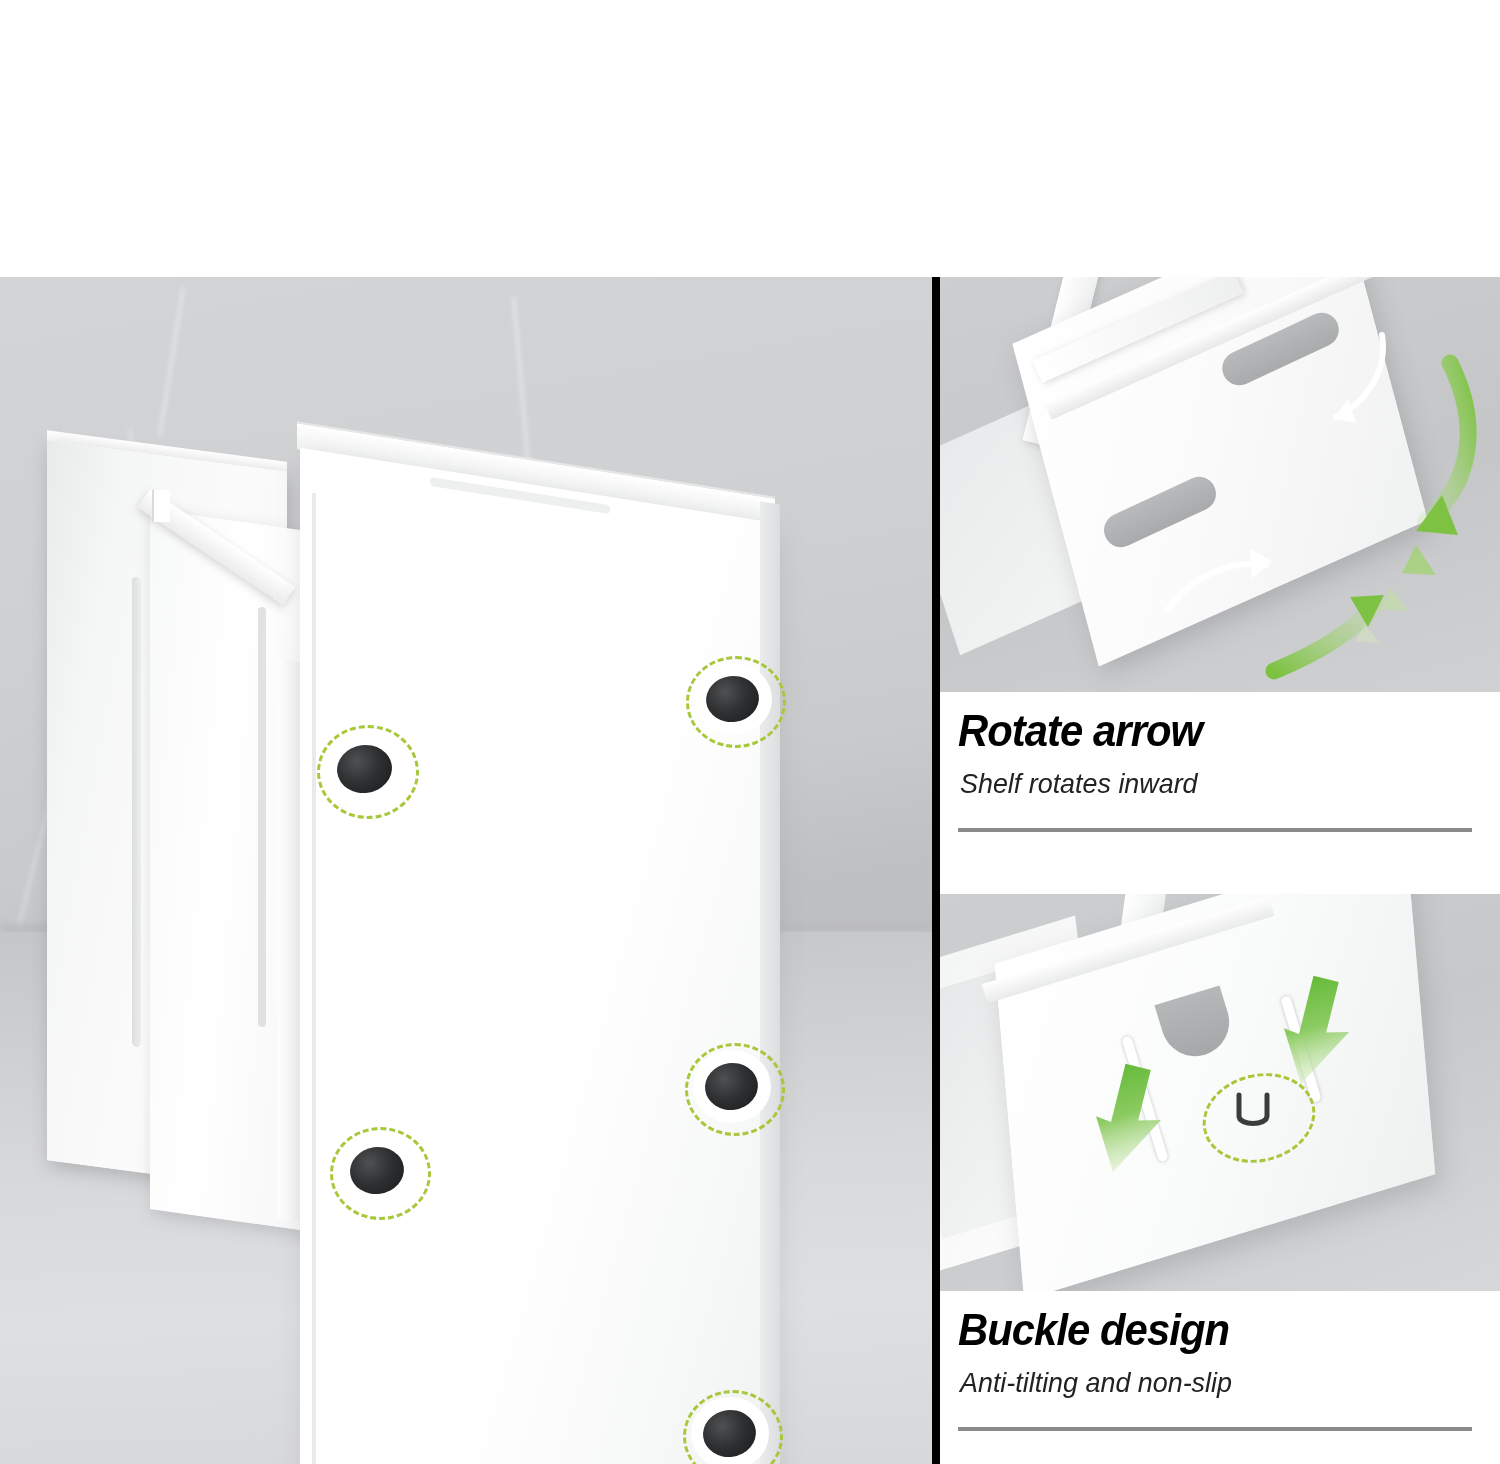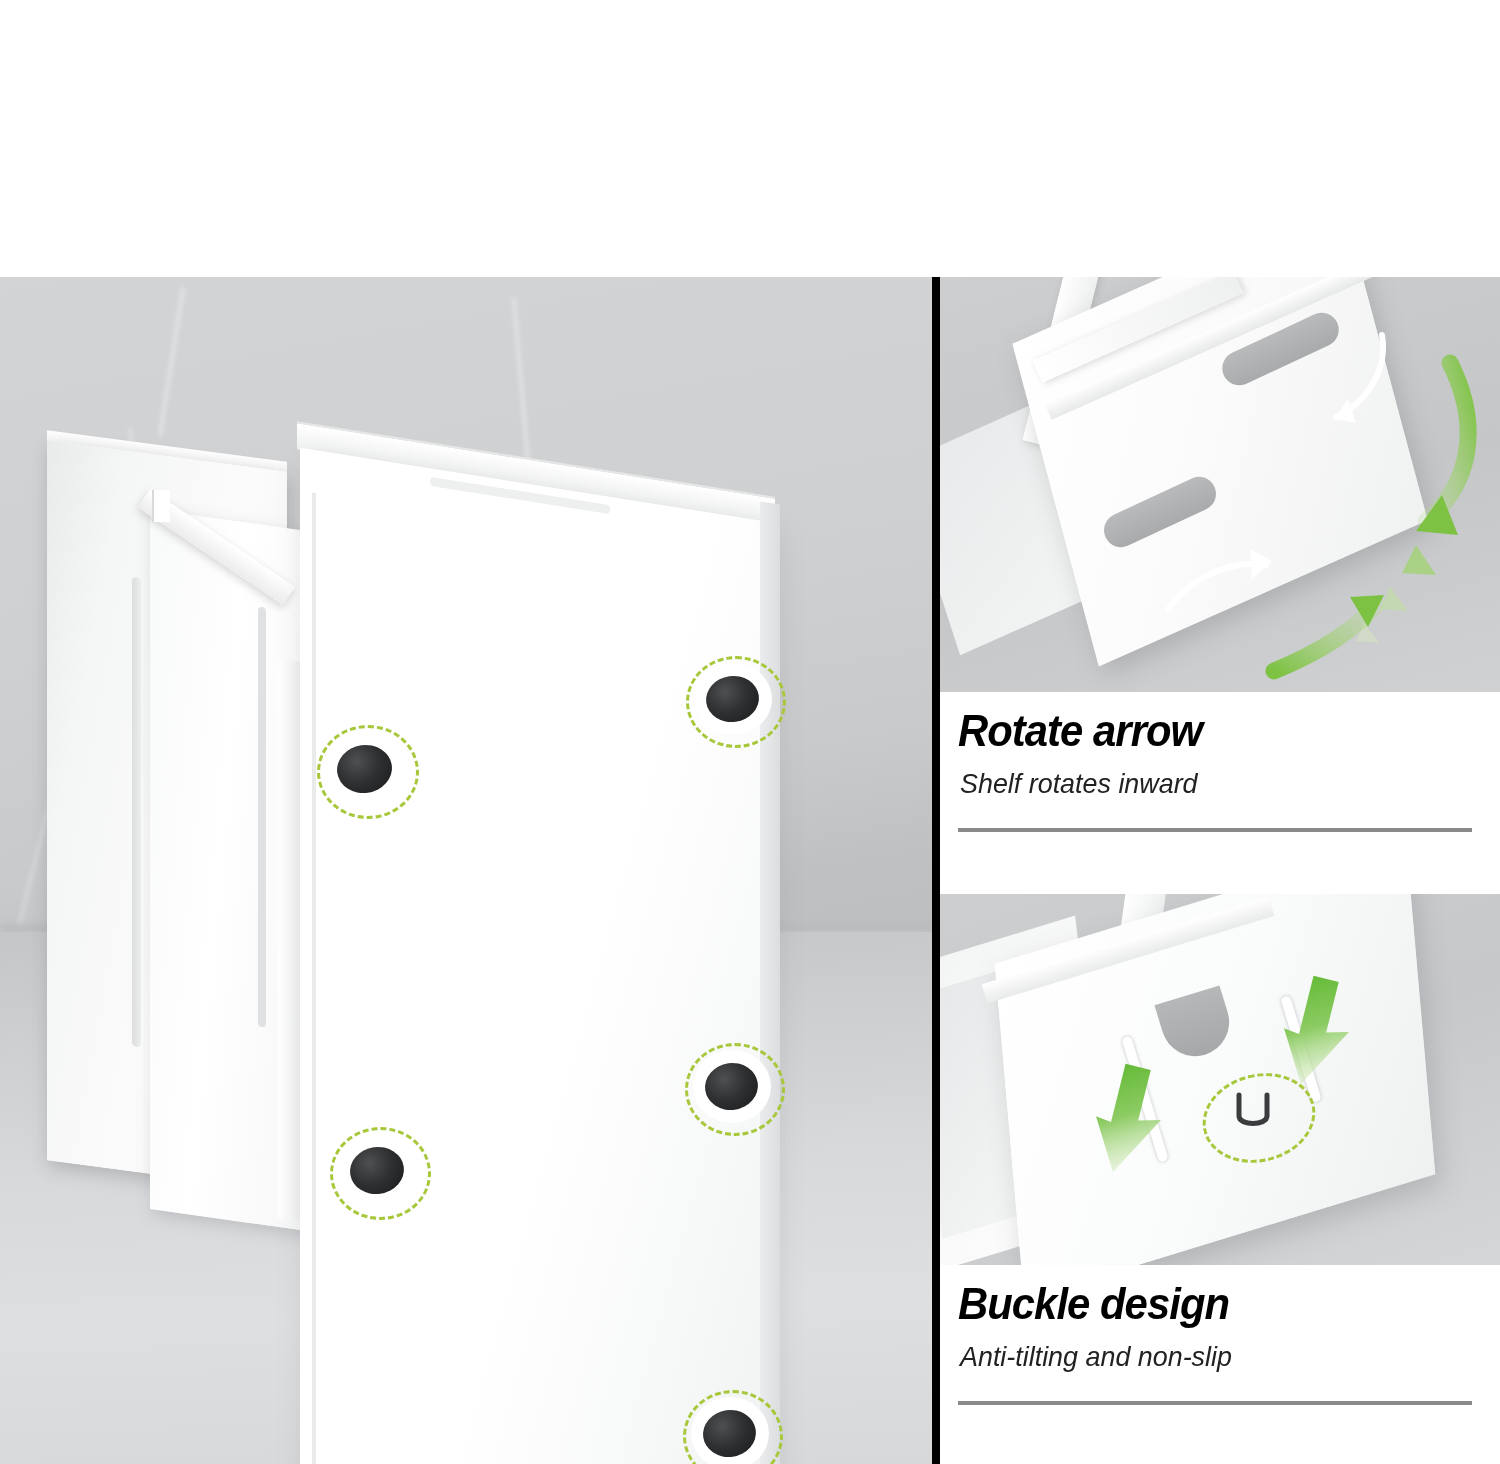--- a/index.html
+++ b/index.html
@@ -179,21 +179,21 @@
     position:absolute;left:0px;top:0px;width:560px;height:415px;overflow:hidden;
     background:linear-gradient(160deg,#c9cacc 0%,#c3c4c6 40%,#cdced0 70%,#d5d6d8 100%);
   }
   .photo-r2{
     position:absolute;left:0px;top:617px;width:560px;height:430px;overflow:hidden;
     background:linear-gradient(160deg,#ccced0 0%,#c6c8ca 45%,#d2d3d5 80%,#d8d9db 100%);
   }
 
   .cap{position:absolute;left:0;width:560px;background:#fff;}
   .cap1{top:415px;height:202px;}
-  .cap2{top:988px;height:139px;}
+  .cap2{top:1014px;height:139px;}
 
   .cap-title{
     position:absolute;left:18px;
     font-size:44px;font-weight:bold;font-style:italic;
     letter-spacing:-1px;color:#000;
     transform:scaleX(0.95);transform-origin:left top;
     white-space:nowrap;
   }
   .cap-sub{
     position:absolute;left:20px;

